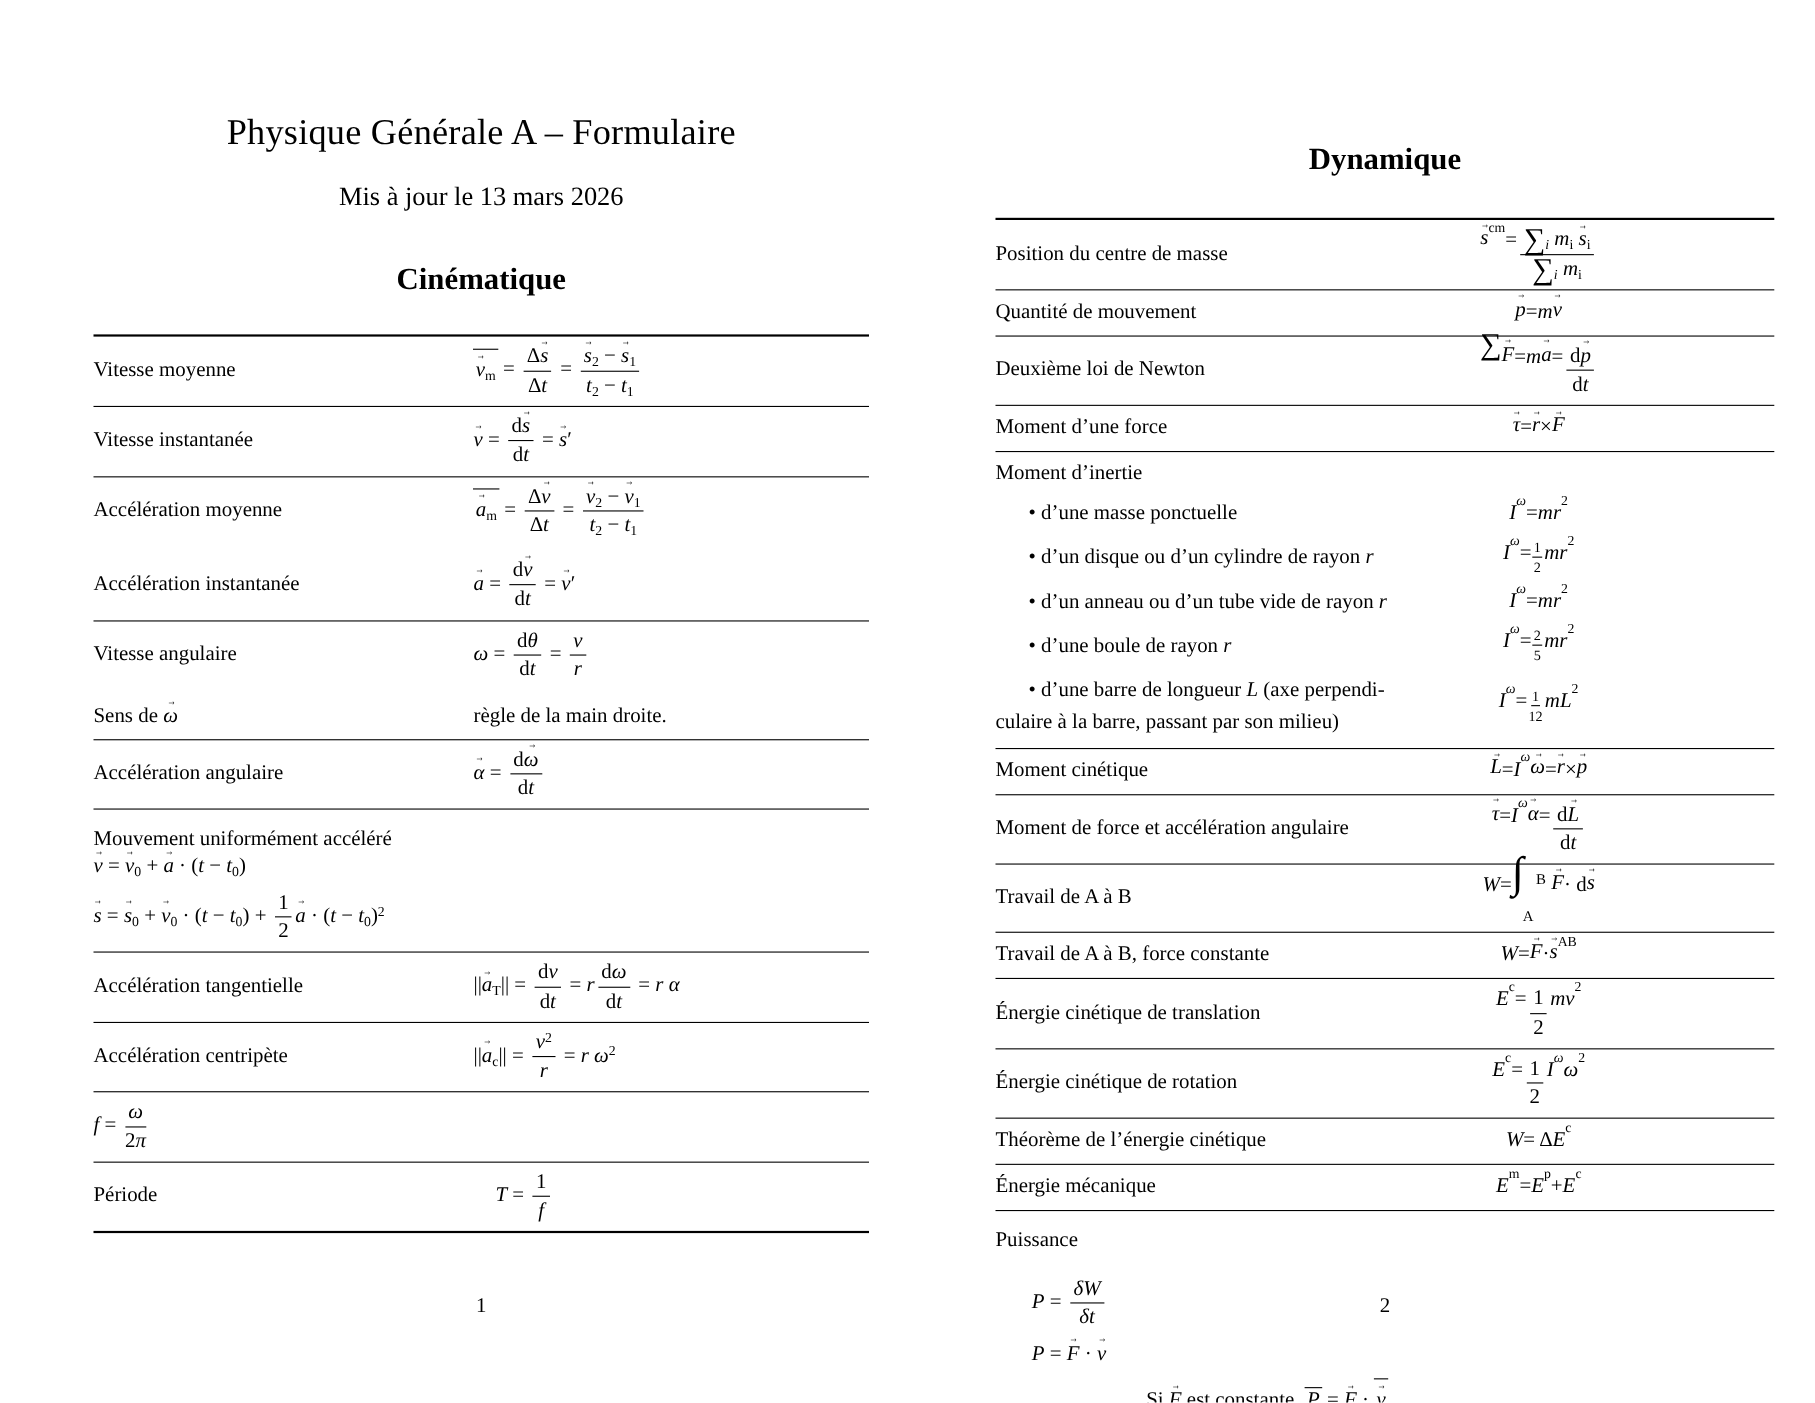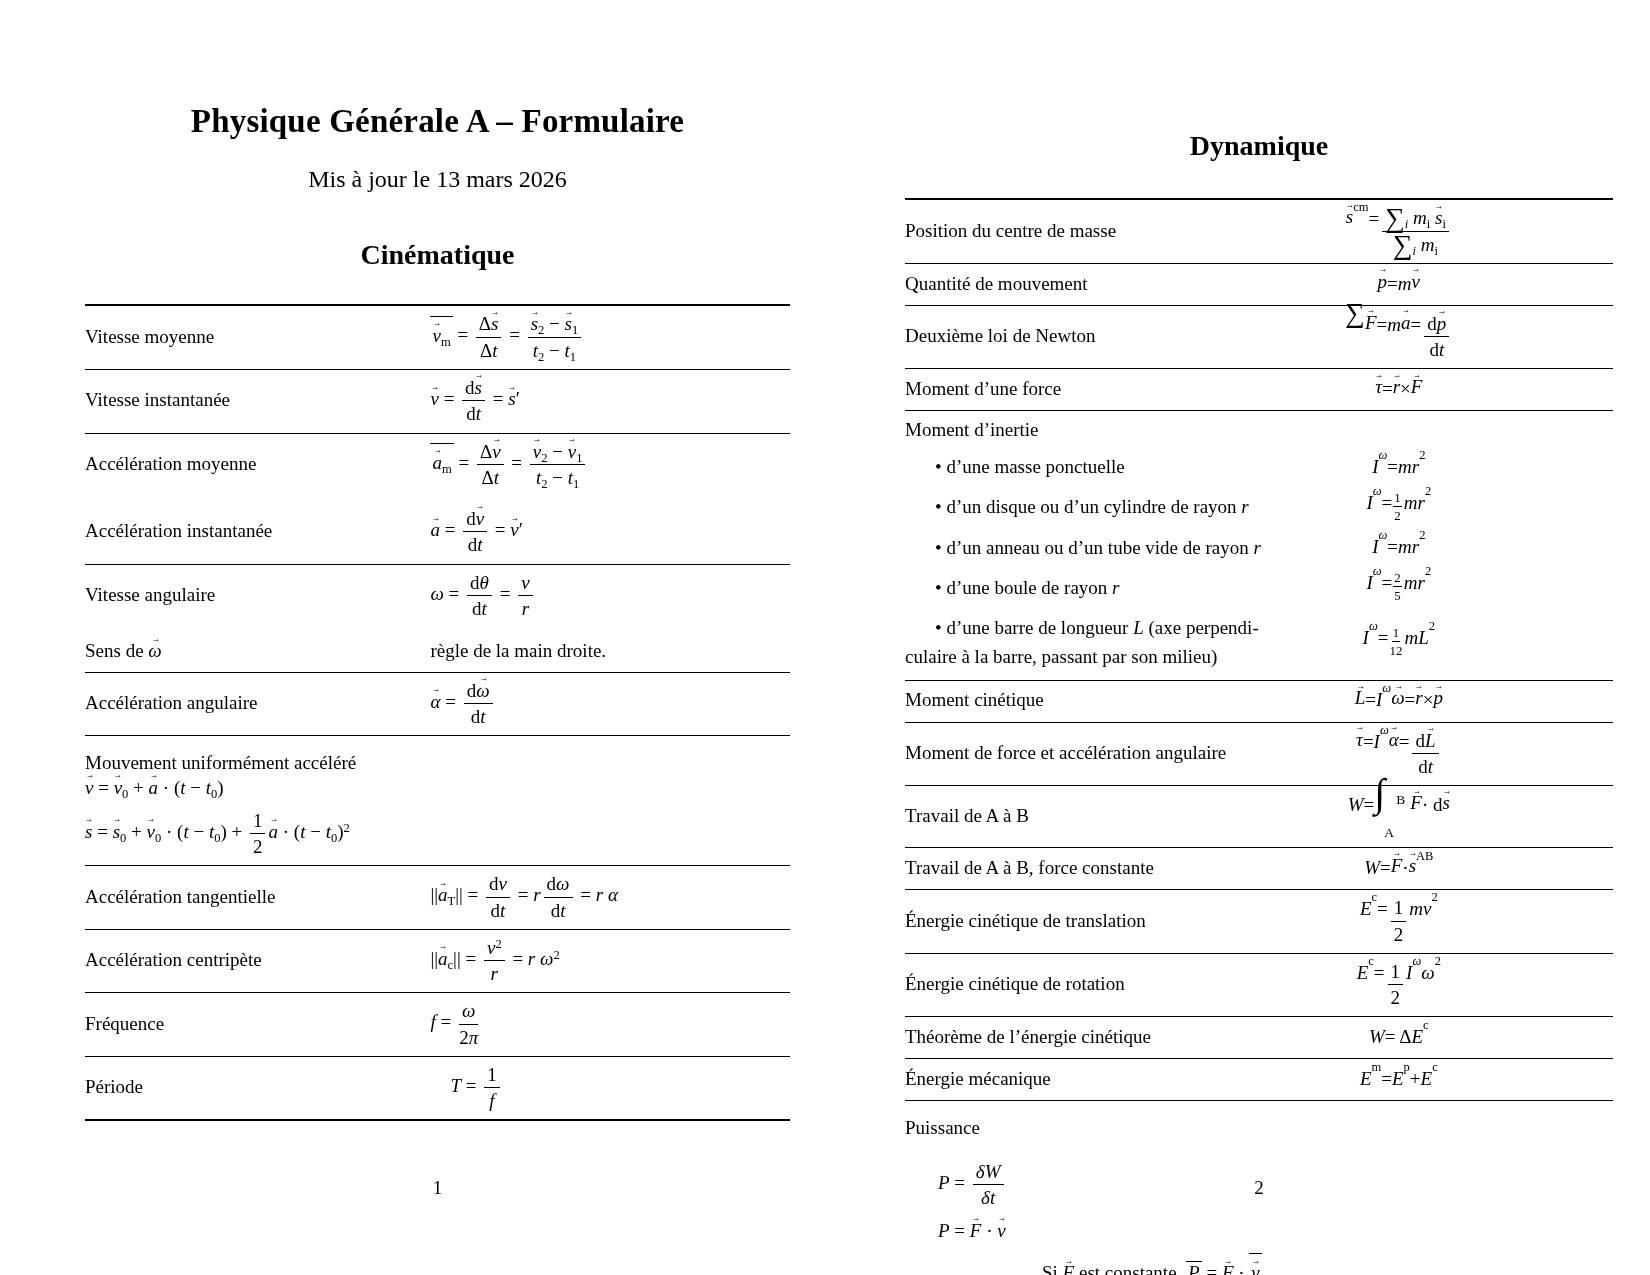--- a/index.html
+++ b/index.html
@@ -10,21 +10,21 @@
     font-size:19px; line-height:1.3;
   }
   .sheet { position:relative; width:1650px; height:1275px; overflow:hidden; background:#fff; }
   .page { position:absolute; top:0; height:1275px; }
   .page-left  { left:0;    width:825px; }
   .page-right { left:825px; width:825px; }
   .content { position:relative; }
   .page-left  .content { margin-left:85px; width:705px; padding-top:100px; }
   .page-right .content { margin-left:80px; width:708px; padding-top:128px; }
 
-  .doc-title { font-size:33px; font-weight:bold; text-align:center; letter-spacing:0.2px; }
+  .doc-title { font-size:33px; font-weight:normal; text-align:center; letter-spacing:0.2px; }
   .doc-subtitle { font-size:24px; text-align:center; margin-top:21px; }
   .section-heading { font-size:28px; font-weight:bold; text-align:center; }
   .page-left  .section-heading { margin-top:42px; }
   .ftable { border-top:2px solid #000; border-bottom:2px solid #000; margin-top:31px; }
   .page-right .ftable { margin-top:34px; }
 
   .row { display:flex; align-items:center; border-bottom:1px solid #000; padding:7px 0 8px; min-height:42px; }
   .row:last-child { border-bottom:none;gap:20px; }
   .row.stacked { display:block; }
   .row .line { display:flex; align-items:center; }
@@ -181,21 +181,20 @@
 
         <div class="row">
           <div class="lbl">Accélération centripète</div>
           <div class="fml">||<span class="v">a</span><sub>c</sub>|| = <span class="fr">
                 <span class="nu"><i>v</i><sup>2</sup></span>
                 <span class="de"><i>r</i></span>
               </span> = <i>r</i>&nbsp;<i>ω</i><sup>2</sup></div>
         </div>
 
         <div class="row">
-          <div class="lbl">Fréquence</div>
           <div class="fml"><i>f</i> = <span class="fr">
                 <span class="nu"><i>ω</i></span>
                 <span class="de">2<i>π</i></span>
               </span></div>
         </div>
 
         <div class="row">
           <div class="lbl">Période</div>
           <div class="fml"><i>T</i> = <span class="fr">
                 <span class="nu">1</span>

